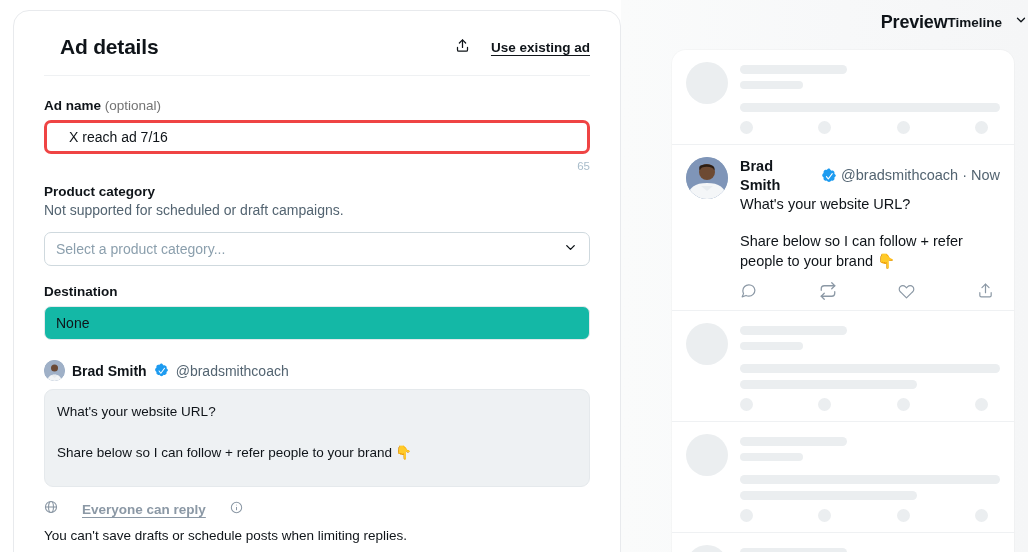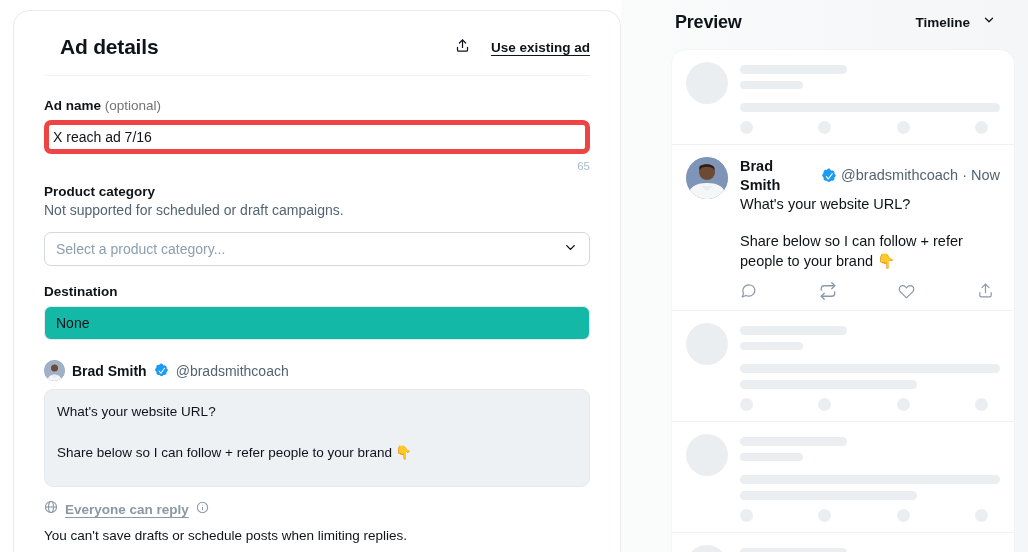--- a/index.html
+++ b/index.html
@@ -47,25 +47,25 @@
     margin-bottom: 7px;
   }
   .field-label .optional { font-weight: normal; color: #737373; }
   .field-sub {
     font-size: 14px; color: #536471; font-weight: normal;
     margin-top: -4px; margin-bottom: 14px;
   }
 
   .text-input {
     width: 100%; height: 34px;
-    border: 5px solid #ef4444; border-radius: 7px;
+    border: 3px solid #ef4444; border-radius: 7px;
     background: #fff;
     font-family: "Liberation Sans", sans-serif;
     font-size: 14px; color: #0f1419;
-    padding: 0 4px;
+    padding: 0 22px;
     outline: none;
   }
   .char-count {
     text-align: right; font-size: 11.5px; color: #a9bdcb;
     margin-top: 6px; margin-bottom: 12px;
   }
 
   .select-box {
     width: 100%; height: 34px;
     border: 1px solid #cfd9de; border-radius: 7px;
@@ -103,42 +103,42 @@
     width: 100%; height: 98px;
     background: #eef1f3;
     border: 1px solid #e5e9ec;
     border-radius: 9px;
     padding: 12px 12px;
     font-size: 13.5px; color: #0f1419; line-height: 1.55;
   }
   .tweet-box .ln2 { margin-top: 20px; }
 
   .reply-row {
-    display: flex; align-items: center; gap: 7px;
+    display: flex; align-items: center; gap: 24px;
     margin-top: 13px;
   }
   .reply-label {
     font-size: 13.5px; font-weight: bold; color: #8b98a5;
     text-decoration: underline; text-underline-offset: 3px;
     cursor: pointer;
   }
   .reply-note {
     font-size: 13.5px; color: #0f1419;
     margin-top: 10px;
   }
 
   
   .right-pane {
     position: absolute; left: 621px; top: 0;
     width: 407px; height: 552px;
     background: linear-gradient(to right, #fafbfb 0%, #f7f8f9 55%, #f5f6f7 100%);
   }
   .preview-head {
-    display: flex; align-items: center; justify-content: space-between;
-    padding: 8px 32px 0 54px;
+    display: flex; align-items: center; justify-content: flex-end;
+    padding: 8px 0 0 54px;
     height: 36px;
   }
   .preview-title {
     font-size: 18px; font-weight: bold; color: #0f1419;
     letter-spacing: -0.2px;
   }
   .timeline-sel {
     display: flex; align-items: center; gap: 12px;
     cursor: pointer;
   }

